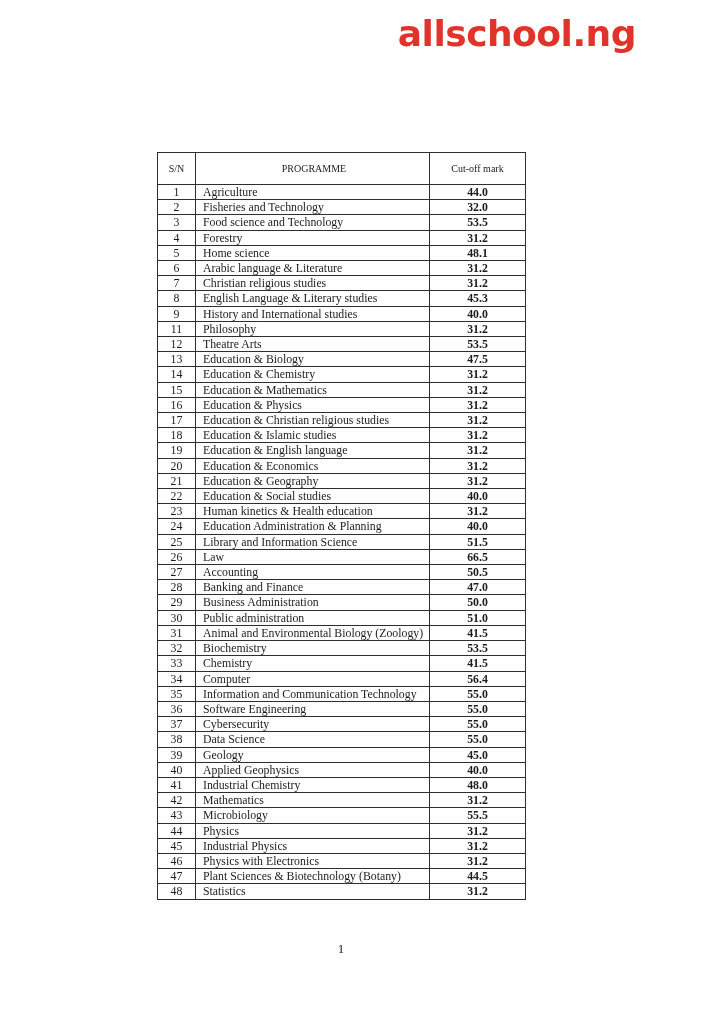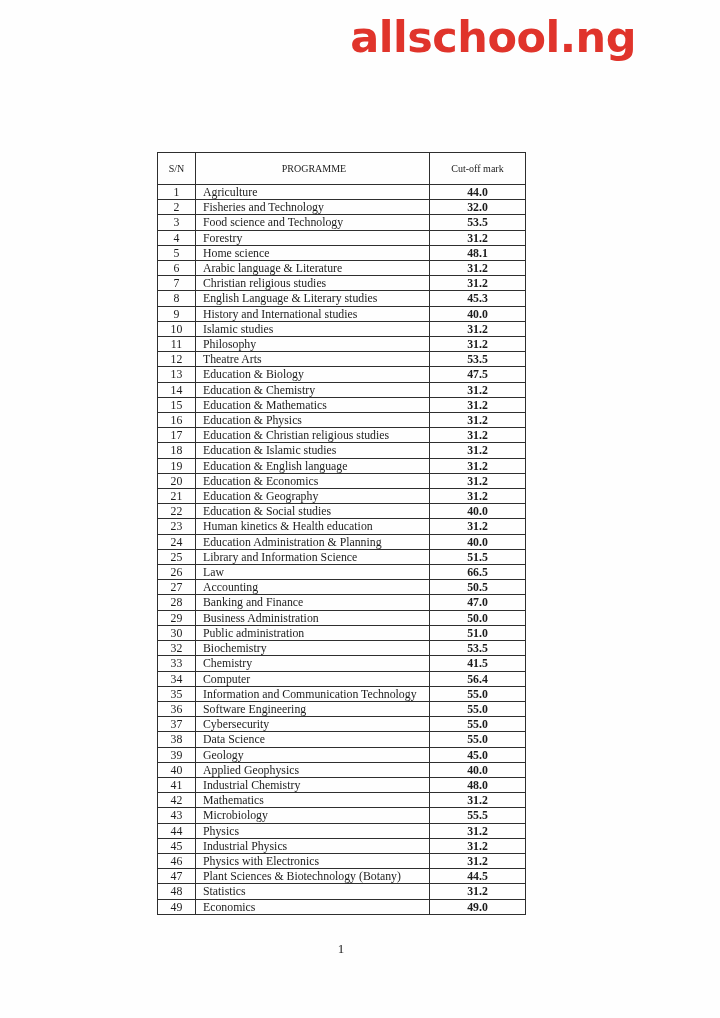--- a/index.html
+++ b/index.html
@@ -16,21 +16,21 @@
     position: absolute;
     inset: 0;
     background: #fefefe;
   }
   .logo {
     position: absolute;
     top: 14px;
     right: 84px;
     font-family: "DejaVu Sans", sans-serif;
     font-weight: bold;
-    font-size: 43px;
+    font-size: 36px;
     letter-spacing: -0.5px;
     line-height: 1.1;
   }
   .doc-header {
     position: absolute;
     top: 84px;
     left: 0;
     width: 682px;
     text-align: center;
     font-weight: bold;
@@ -136,25 +136,20 @@
           <td class="col-sn">8</td>
           <td class="col-prog">English Language &amp; Literary studies</td>
           <td class="col-mark">45.3</td>
         </tr>
         <tr>
           <td class="col-sn">9</td>
           <td class="col-prog">History and International studies</td>
           <td class="col-mark">40.0</td>
         </tr>
         <tr>
-          <td class="col-sn">10</td>
-          <td class="col-prog">Islamic studies</td>
-          <td class="col-mark">31.2</td>
-        </tr>
-        <tr>
           <td class="col-sn">11</td>
           <td class="col-prog">Philosophy</td>
           <td class="col-mark">31.2</td>
         </tr>
         <tr>
           <td class="col-sn">12</td>
           <td class="col-prog">Theatre Arts</td>
           <td class="col-mark">53.5</td>
         </tr>
         <tr>
@@ -241,20 +236,25 @@
           <td class="col-sn">29</td>
           <td class="col-prog">Business Administration</td>
           <td class="col-mark">50.0</td>
         </tr>
         <tr>
           <td class="col-sn">30</td>
           <td class="col-prog">Public administration</td>
           <td class="col-mark">51.0</td>
         </tr>
         <tr>
+          <td class="col-sn">31</td>
+          <td class="col-prog">Animal and Environmental Biology (Zoology)</td>
+          <td class="col-mark">41.5</td>
+        </tr>
+        <tr>
           <td class="col-sn">32</td>
           <td class="col-prog">Biochemistry</td>
           <td class="col-mark">53.5</td>
         </tr>
         <tr>
           <td class="col-sn">33</td>
           <td class="col-prog">Chemistry</td>
           <td class="col-mark">41.5</td>
         </tr>
         <tr>
@@ -325,23 +325,18 @@
         <tr>
           <td class="col-sn">47</td>
           <td class="col-prog">Plant Sciences &amp; Biotechnology (Botany)</td>
           <td class="col-mark">44.5</td>
         </tr>
         <tr>
           <td class="col-sn">48</td>
           <td class="col-prog">Statistics</td>
           <td class="col-mark">31.2</td>
         </tr>
-        <tr>
-          <td class="col-sn">49</td>
-          <td class="col-prog">Economics</td>
-          <td class="col-mark">49.0</td>
-        </tr>
       </tbody>
   </table>
 
   <div class="page-number">1</div>
 
 </div>
 
 </body></html>

